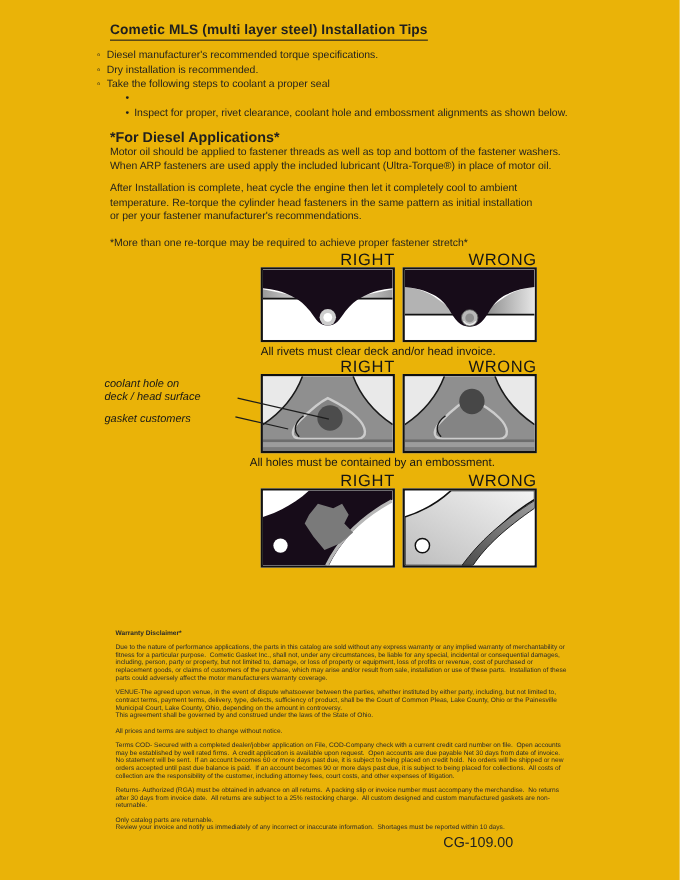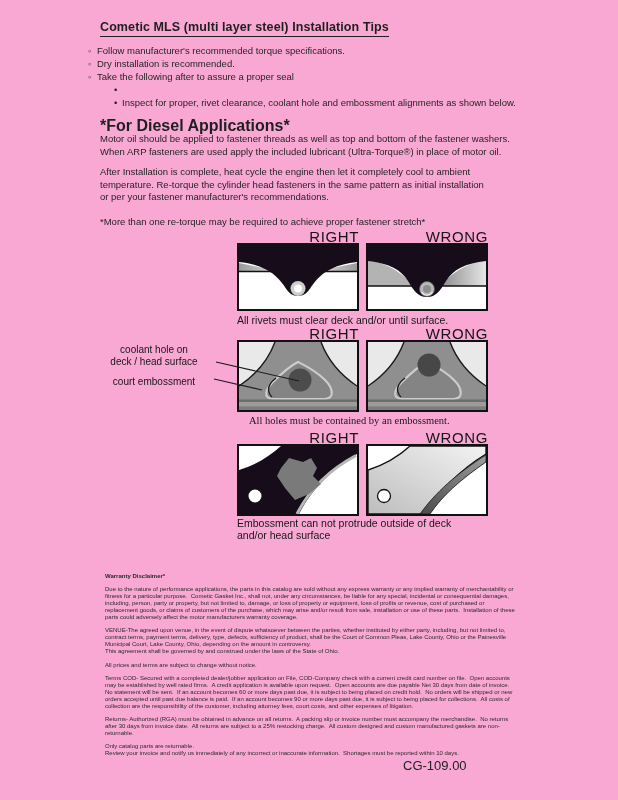--- a/index.html
+++ b/index.html
@@ -1,65 +1,65 @@
 <!DOCTYPE html>
 <html><head>
 <meta charset="utf-8">
 <style>
   html,body{margin:0;padding:0;background:#fff;}
   #page{
-    position:relative;width:618px;height:800px;background:#f9a8d4;overflow:hidden;
+    position:relative;width:618px;height:800px;background:#eab308;overflow:hidden;
     font-family:"Liberation Sans","DejaVu Sans",sans-serif;color:#1f1f1f;
   }
   .abs{position:absolute;}
   .pre{white-space:pre-wrap;}
   
   .title{
     left:100px;top:20px;font-size:12.5px;font-weight:bold;
     border-bottom:1.6px solid #1f1f1f;padding-bottom:2px;letter-spacing:.1px;
   }
   
   .bullets{left:88px;top:44px;font-size:9.5px;line-height:13px;}
   .brow{display:flex;align-items:baseline;}
   .glyph{width:9px;display:inline-block;font-size:9.5px;}
   .sub{padding-left:26px;}
   .sub .glyph{width:8px;}
   
-  .diesel-h{left:100px;top:117px;font-size:16px;font-weight:bold;}
+  .diesel-h{left:100px;top:117px;font-size:13px;font-weight:bold;}
   .para{left:100px;font-size:9.5px;line-height:12.5px;width:430px;}
   
   .dlabel{font-size:15px;letter-spacing:.6px;width:122px;text-align:right;color:#151515;}
   .caption{font-size:10.5px;line-height:12px;color:#161616;}
   .dbox{border:2px solid #111;background:#fff;line-height:0;}
-  .annot{font-size:10px;line-height:11.5px;text-align:center;width:118px;color:#161616;}
+  .annot{font-size:10px;line-height:11.5px;text-align:left;width:118px;color:#161616;font-style:italic;}
   
   .disclaimer{left:105px;top:573px;width:414px;font-size:6px;line-height:6.9px;color:#2a2a2a;}
   .disclaimer p{margin:0 0 6.5px 0;}
   .disc-h{font-weight:bold;margin:0 0 6.5px 0;}
   .footer{left:387px;top:758px;font-size:13px;color:#222;margin-left:16px;}
 </style>
 </head>
 <body>
 
 <div id="page">
 
   <div class="abs title">Cometic MLS (multi layer steel) Installation Tips</div>
 
   <div class="abs bullets">
     <div class="brow">
       <span class="glyph">◦</span>
-      <span class="pre">Follow manufacturer's recommended torque specifications.</span>
+      <span class="pre">Diesel manufacturer's recommended torque specifications.</span>
     </div>
     <div class="brow">
       <span class="glyph">◦</span>
       <span class="pre">Dry installation is recommended.</span>
     </div>
     <div class="brow">
       <span class="glyph">◦</span>
-      <span class="pre">Take the following after to assure a proper seal</span>
+      <span class="pre">Take the following steps to coolant a proper seal</span>
     </div>
     <div class="brow sub">
       <span class="glyph">•</span>
     </div>
     <div class="brow sub">
       <span class="glyph">•</span>
       <span class="pre">Inspect for proper, rivet clearance, coolant hole and embossment alignments as shown below.</span>
     </div>
   </div>
 
@@ -108,28 +108,28 @@
       <path d="M0,16 C12,17 22,21 30,27 C36,31 41,35 45,41 L0,41 Z" fill="#b3b3b3"></path>
       <path d="M118,16 C106,17 96,21 88,27 C82,31 77,35 73,41 L118,41 Z" fill="url(#w2r)"></path>
       <line x1="0" y1="41" x2="118" y2="41" stroke="#111" stroke-width="1.6"></line>
       <path d="M0,0 H118 V16 C108,17 100,19 92,23 C86,26 82,30 78,36 C72,46 68,52 59,52 C50,52 46,46 40,36 C36,30 32,26 26,23 C18,19 10,17 0,16 Z" fill="#170c19"></path>
       <circle cx="59" cy="44" r="7.5" fill="#b8b8b8" stroke="#555" stroke-width="0.8"></circle>
       <circle cx="59" cy="44" r="4" fill="#8e8e8e"></circle>
       <path d="M53.5,47 A6.5,6.5 0 0 0 64.5,47" fill="none" stroke="#e9e9e9" stroke-width="1.2"></path>
     </svg>
   </div>
 
-  <div class="abs caption pre" style="left:237px;top:314px;">All rivets must clear deck and/or until surface.</div>
+  <div class="abs caption pre" style="left:237px;top:314px;">All rivets must clear deck and/or head invoice.</div>
 
   <div class="abs dlabel" style="left:237px;top:325px;">RIGHT</div>
   <div class="abs dlabel" style="left:366px;top:325px;">WRONG</div>
 
   <div class="abs annot pre" style="left:95px;top:344px;">coolant hole on
 deck / head surface</div>
-  <div class="abs annot pre" style="left:95px;top:376px;">court embossment</div>
+  <div class="abs annot pre" style="left:95px;top:376px;">gasket customers</div>
 
   <div class="abs dbox" style="left:237px;top:340px;">
     <svg width="118" height="68" viewBox="0 0 118 68">
       <rect width="118" height="68" fill="#8f8f8f"></rect>
       <path d="M0,0 H36 C30,16 18,32 0,44 Z" fill="#e9e9e9"></path>
       <path d="M36,0 C30,16 18,32 0,44" fill="none" stroke="#1a1a1a" stroke-width="1.4"></path>
       <path d="M118,0 H82 C88,16 100,32 118,44 Z" fill="#e9e9e9"></path>
       <path d="M82,0 C88,16 100,32 118,44" fill="none" stroke="#1a1a1a" stroke-width="1.4"></path>
       <path d="M59,20 C52,23.5 44,30 34,40 C26,48 24,56 34,57 L86,57 C96,56 94,46 86,38 C76,28 66,23.5 59,20 Z" fill="#848484" stroke="#cccccc" stroke-width="2.2"></path>
       <path d="M33,55 C27,49 29,42 37,36" fill="none" stroke="#191919" stroke-width="1.3"></path>
@@ -154,21 +154,21 @@
       <rect y="60" width="118" height="4.5" fill="#9c9c9c"></rect>
       <rect y="64.5" width="118" height="3.5" fill="#7c7c7c"></rect>
     </svg>
   </div>
 
   <svg class="abs" style="left:208px;top:352px;" width="100" height="44" viewBox="0 0 100 44">
     <line x1="8" y1="10" x2="91" y2="29" stroke="#1c1c1c" stroke-width="1.1"></line>
     <line x1="6" y1="27" x2="54" y2="38" stroke="#1c1c1c" stroke-width="1.1"></line>
   </svg>
 
-  <div class="abs caption pre" style="left:249px;top:415px;font-family:Liberation Serif, serif;">All holes must be contained by an embossment.</div>
+  <div class="abs caption pre" style="left:227px;top:415px;">All holes must be contained by an embossment.</div>
 
   <div class="abs dlabel" style="left:237px;top:429px;">RIGHT</div>
   <div class="abs dlabel" style="left:366px;top:429px;">WRONG</div>
 
   <div class="abs dbox" style="left:237px;top:444px;">
     <svg width="118" height="68" viewBox="0 0 118 68">
       <rect width="118" height="68" fill="#ffffff"></rect>
       <path d="M0,68 V24 C16,19 30,11 42,0 H118 V8 C92,24 72,44 60,68 Z" fill="#170c19"></path>
       <path d="M58,68 C70,44 90,24 117,9.5" fill="none" stroke="#b7b7b7" stroke-width="3"></path>
       <path d="M42,22 L50,12 L64,16 L72,12 L78,22 L74,30 L82,38 L70,48 L56,54 L46,42 L38,30 Z" fill="#7a7a7a"></path>
@@ -188,22 +188,20 @@
             <stop offset="1" stop-color="#9d9d9d"></stop>
           </linearGradient>
       </defs>
       <rect width="118" height="68" fill="#ffffff"></rect>
       <path d="M0,68 V24 C16,19 30,11 42,0 H118 V8 C92,24 72,44 60,68 Z" fill="url(#w3b)" stroke="#111" stroke-width="1.4"></path>
       <path d="M52,68 C68,46 88,28 118,9 L118,16 C92,34 74,50 62,68 Z" fill="url(#w3s)" stroke="#111" stroke-width="0.8"></path>
       <circle cx="16" cy="50" r="6.5" fill="#ffffff" stroke="#111" stroke-width="1.3"></circle>
     </svg>
   </div>
 
-  <div class="abs caption pre" style="left:237px;top:517px;">Embossment can not protrude outside of deck
-and/or head surface</div>
 
   <div class="abs disclaimer">
     <p class="disc-h">Warranty Disclaimer*</p>
     <p class="pre">Due to the nature of performance applications, the parts in this catalog are sold without any express warranty or any implied warranty of merchantability or fitness for a particular purpose.  Cometic Gasket Inc., shall not, under any circumstances, be liable for any special, incidental or consequential damages, including, person, party or property, but not limited to, damage, or loss of property or equipment, loss of profits or revenue, cost of purchased or replacement goods, or claims of customers of the purchase, which may arise and/or result from sale, installation or use of these parts.  Installation of these parts could adversely affect the motor manufacturers warranty coverage.</p>
     <p class="pre">VENUE-The agreed upon venue, in the event of dispute whatsoever between the parties, whether instituted by either party, including, but not limited to, contract terms, payment terms, delivery, type, defects, sufficiency of product, shall be the Court of Common Pleas, Lake County, Ohio or the Painesville Municipal Court, Lake County, Ohio, depending on the amount in controversy.
 This agreement shall be governed by and construed under the laws of the State of Ohio.</p>
     <p class="pre">All prices and terms are subject to change without notice.</p>
     <p class="pre">Terms COD- Secured with a completed dealer/jobber application on File, COD-Company check with a current credit card number on file.  Open accounts may be established by well rated firms.  A credit application is available upon request.  Open accounts are due payable Net 30 days from date of invoice.  No statement will be sent.  If an account becomes 60 or more days past due, it is subject to being placed on credit hold.  No orders will be shipped or new orders accepted until past due balance is paid.  If an account becomes 90 or more days past due, it is subject to being placed for collections.  All costs of collection are the responsibility of the customer, including attorney fees, court costs, and other expenses of litigation.</p>
     <p class="pre">Returns- Authorized (RGA) must be obtained in advance on all returns.  A packing slip or invoice number must accompany the merchandise.  No returns after 30 days from invoice date.  All returns are subject to a 25% restocking charge.  All custom designed and custom manufactured gaskets are non-returnable.</p>
     <p class="pre">Only catalog parts are returnable.

